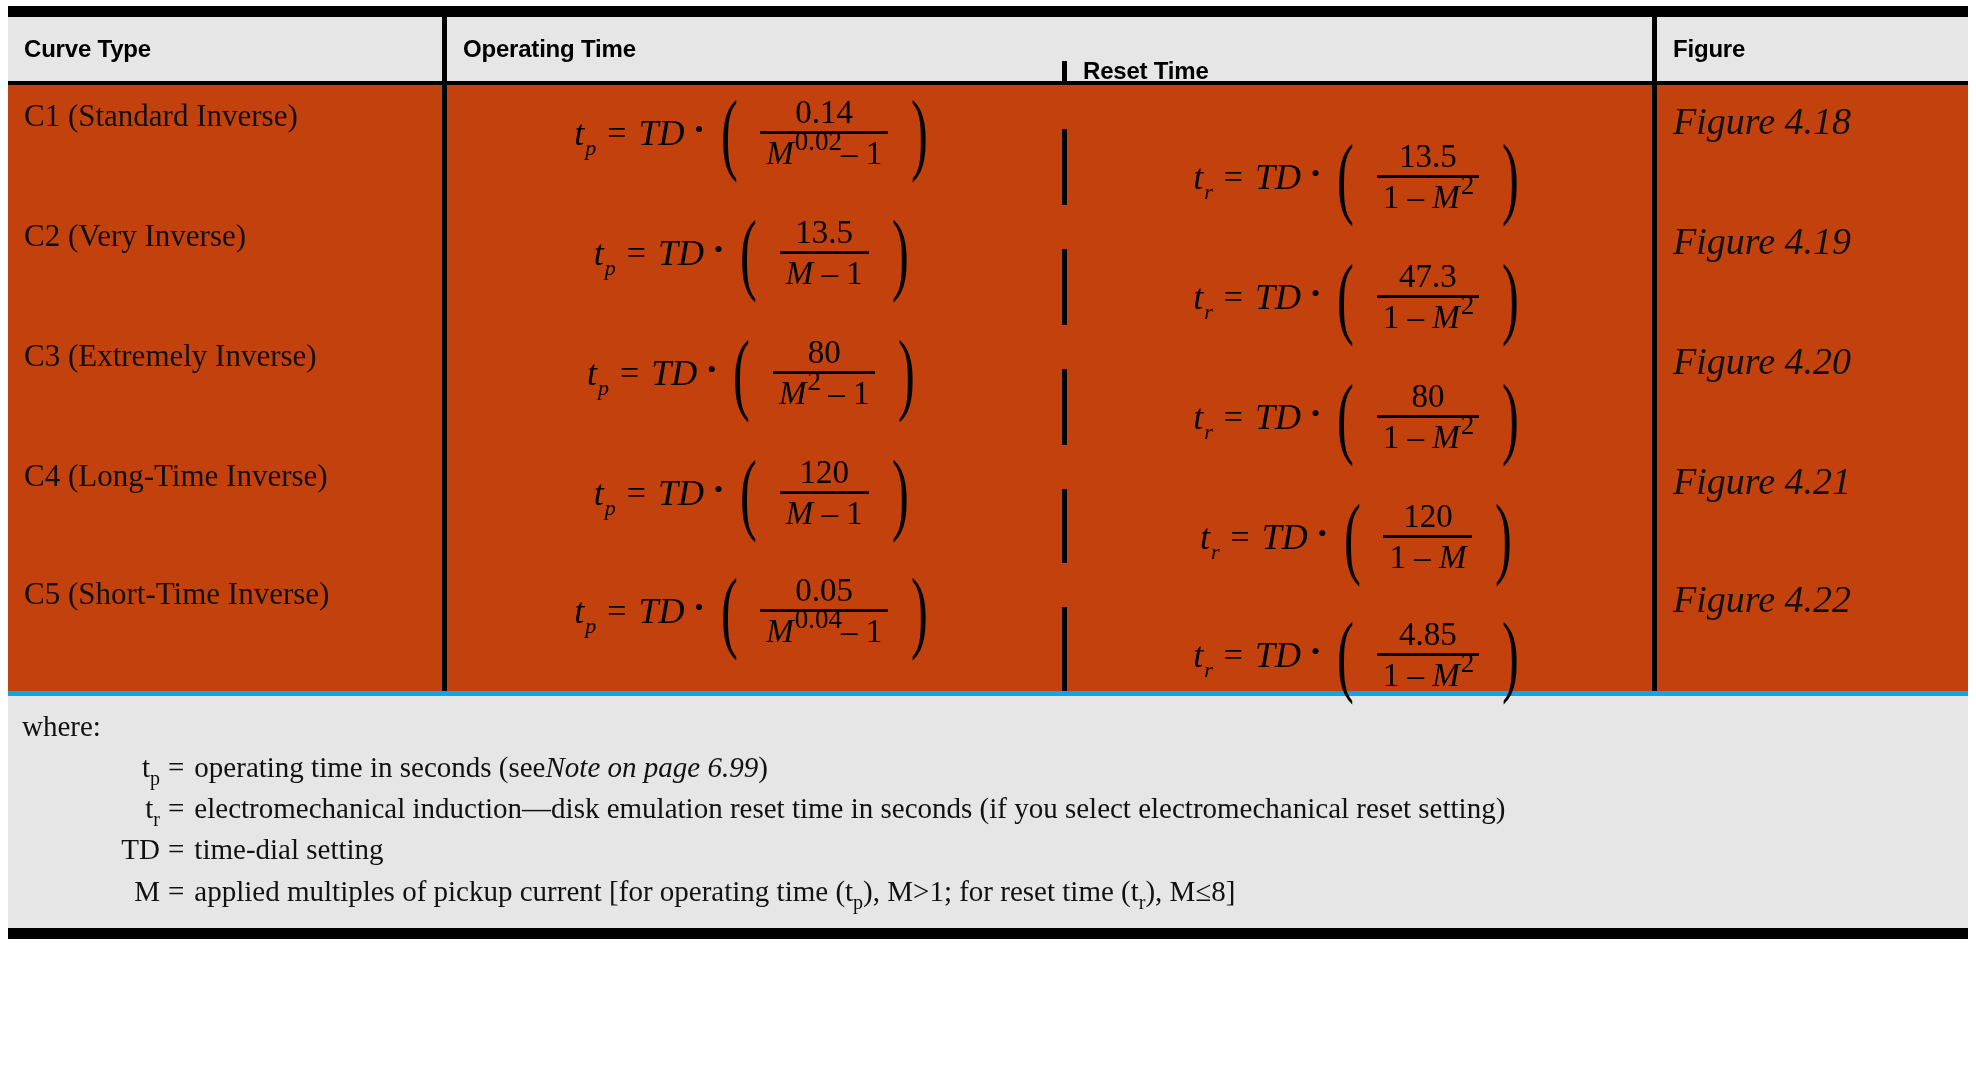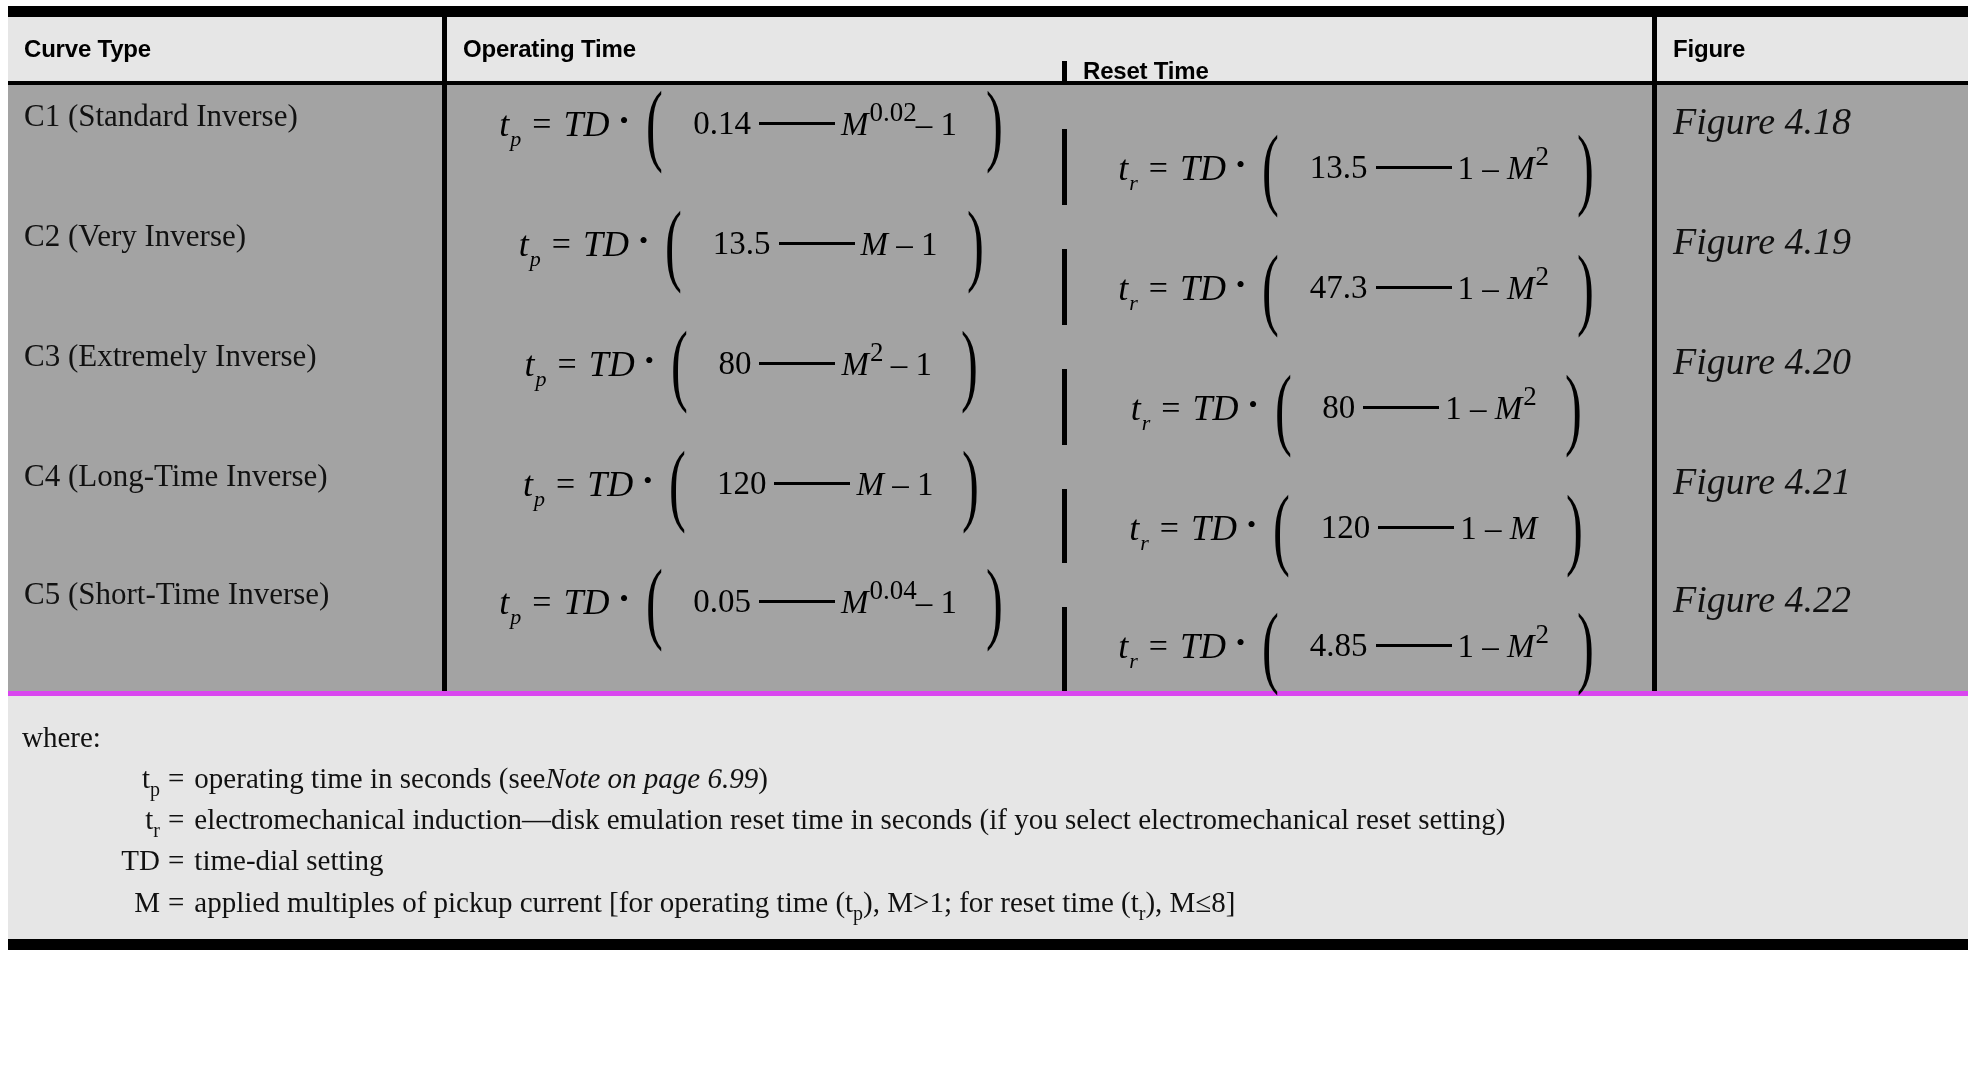--- a/index.html
+++ b/index.html
@@ -57,21 +57,21 @@
   }
   .th.sep { border-left: 5px solid #000; }
 
   
   .c-curve  { width: 434px; }
   .c-oper   { width: 620px; }
   .c-reset  { width: 590px; margin-top: 44px; }
   .c-fig    { width: 316px; }
 
   
-  .tbody { background: #a3a3a3; }
+  .tbody { background: #c2410c; }
   .trow {
     display: flex;
     align-items: stretch;
   }
   .td {
     position: relative;
     display: flex;
     align-items: flex-start;
   }
   .td.sep { border-left: 5px solid #000; }
@@ -137,21 +137,21 @@
     display: inline-block;
     font-size: 92px;
     font-weight: 300;
     line-height: 0.62;
     transform: scaleX(0.55);
     font-family: "Liberation Serif", serif;
   }
 
   .frac {
     display: inline-flex;
-    flex-direction: row;
+    flex-direction: column;
     align-items: center;
     justify-content: center;
     margin: 0 2px;
     padding: 0 4px;
   }
   .num {
     font-size: 33px;
     padding: 0 8px 1px 8px;
     line-height: 1.05;
   }
@@ -173,22 +173,22 @@
   
   .h-r1 { height: 120px; }
   .h-r2 { height: 120px; }
   .h-r3 { height: 120px; }
   .h-r4 { height: 118px; }
   .h-r5 { height: 128px; }
 
   
   .foot {
     background: #e6e6e6;
-    border-top: 5px solid #d946ef;
-    padding: 25px 0 16px 0;
+    border-top: 5px solid #0ea5e9;
+    padding: 14px 0 16px 0;
     font-family: "Liberation Serif", serif;
   }
   .foot-where {
     font-size: 29px;
     padding-left: 14px;
     color: #111;
     margin-bottom: 4px;
   }
   .foot-line {
     font-size: 29px;

